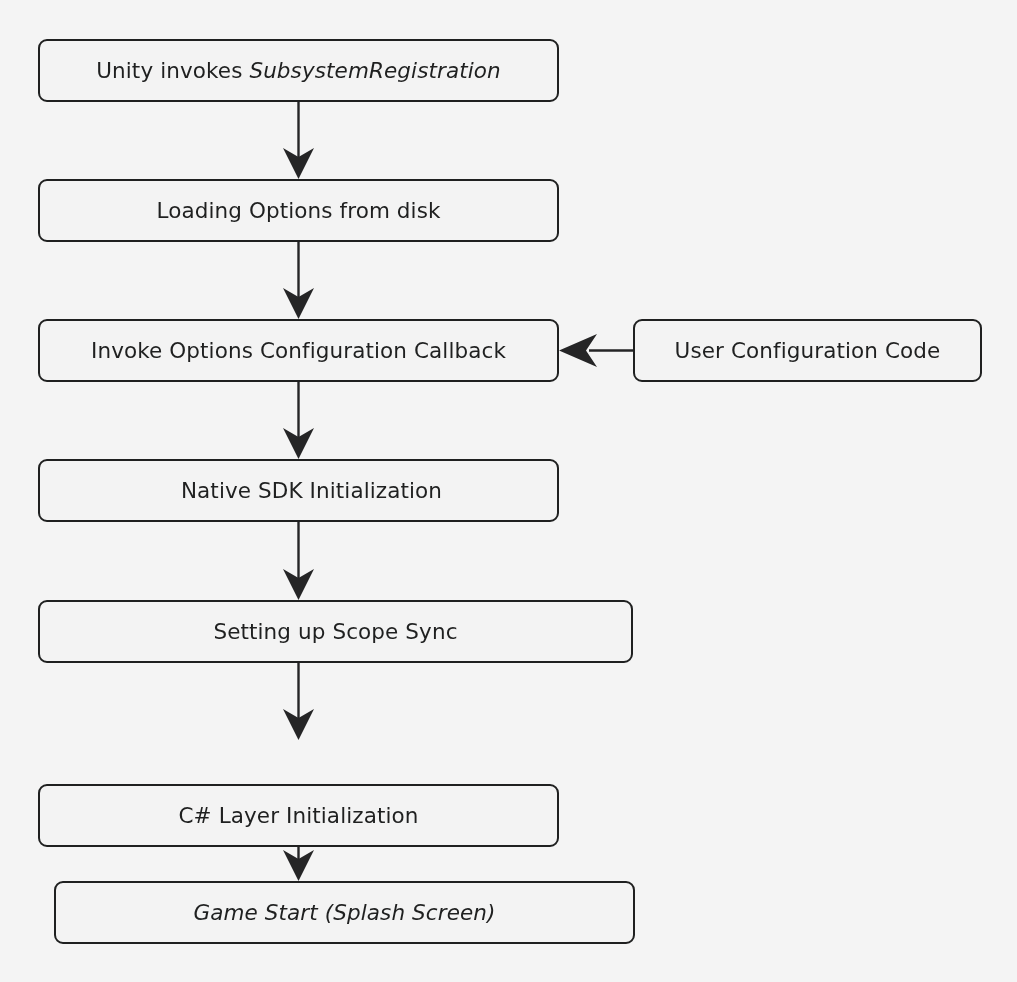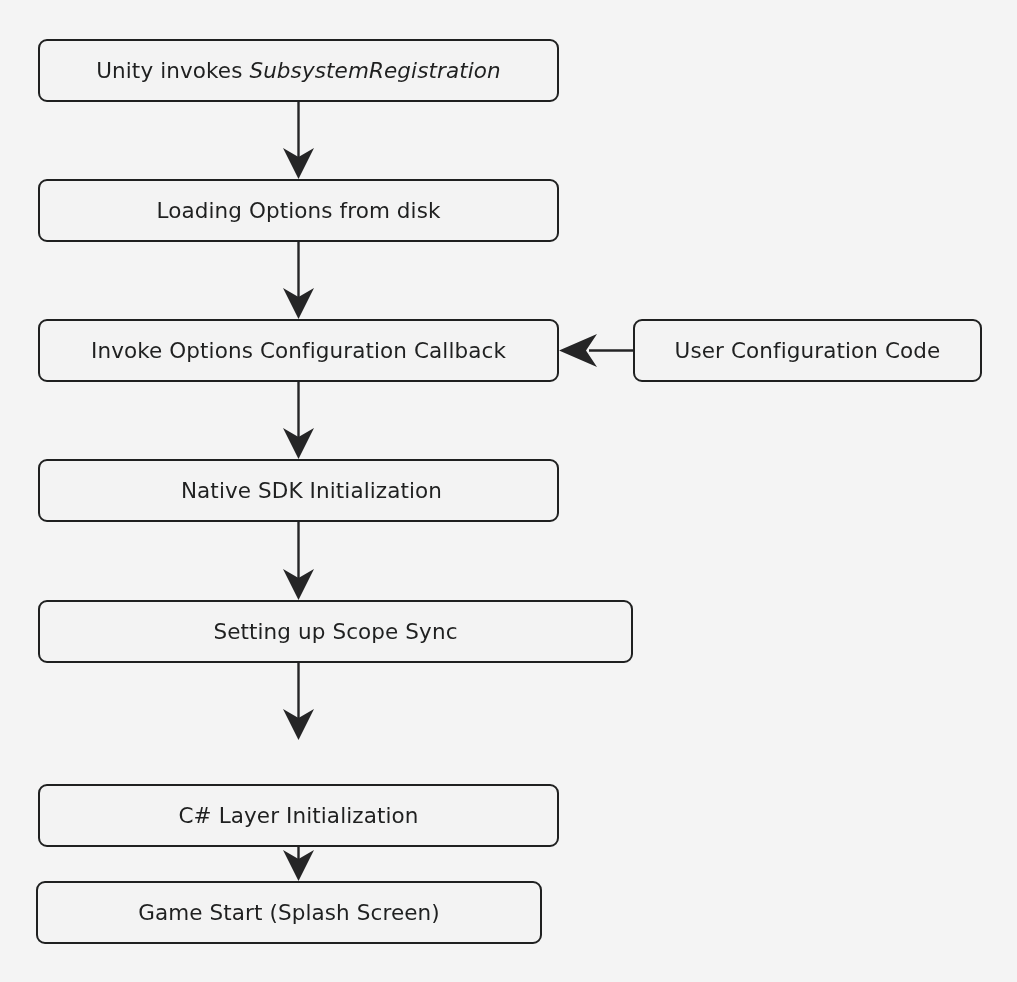--- a/index.html
+++ b/index.html
@@ -128,17 +128,17 @@
   </div>
 
   <div class="node" style="left:38px; top:600px; width:595px; height:63px;">
     <span class="node-label">Setting up Scope Sync</span>
   </div>
 
   <div class="node" style="left:38px; top:740px; width:521px; height:63px;margin-top:44px;">
     <span class="node-label">C# Layer Initialization</span>
   </div>
 
-  <div class="node" style="left:36px; top:881px; width:506px; height:63px;">
+  <div class="node" style="left:54px; top:881px; width:581px; height:63px;font-style:italic;">
     <span class="node-label">Game Start (Splash Screen)</span>
   </div>
 
 </div>
 
 </body></html>

